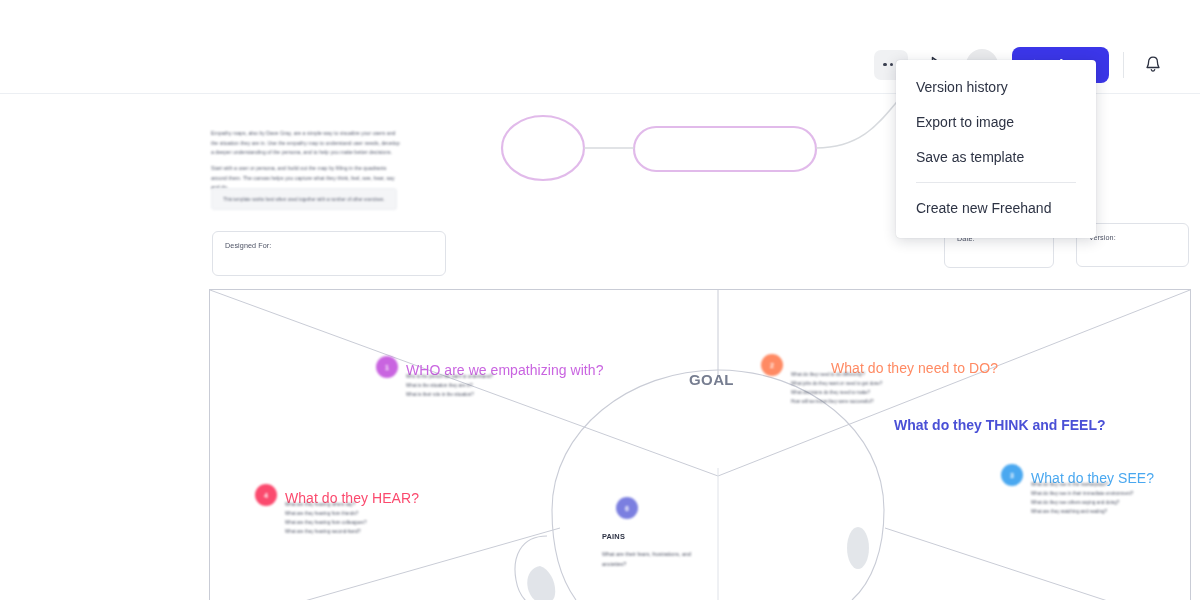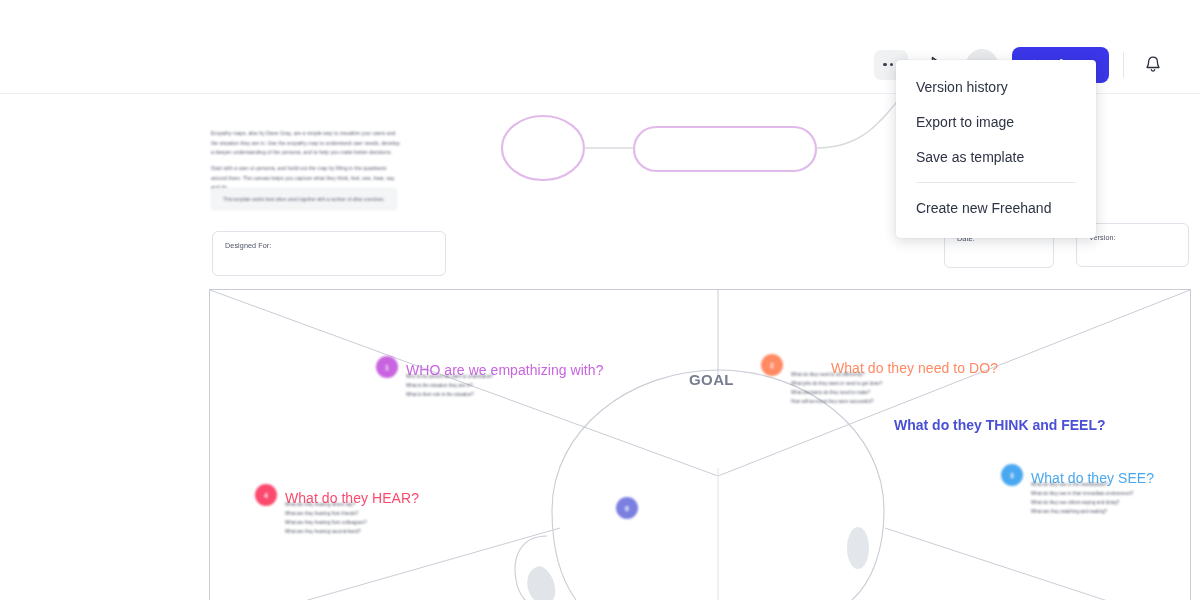--- a/index.html
+++ b/index.html
@@ -261,20 +261,24 @@
         <div>What are they watching and reading?</div>
       </div>
     </div>
 
     <div class="sect" id="sect-say">
       
       
     </div>
 
     <div class="pg-badge">6</div>
+    <div class="pg-col" id="pains-col">
+      <div class="t">PAINS</div>
+      <div class="d">What are their fears, frustrations, and anxieties?</div>
+    </div>
   </div>
 
   <div class="header">
     <div class="hdr-right">
 
       <button class="icon-btn-sq">
         <span class="dots">
           <i></i>
             <i></i>
             <i></i>

